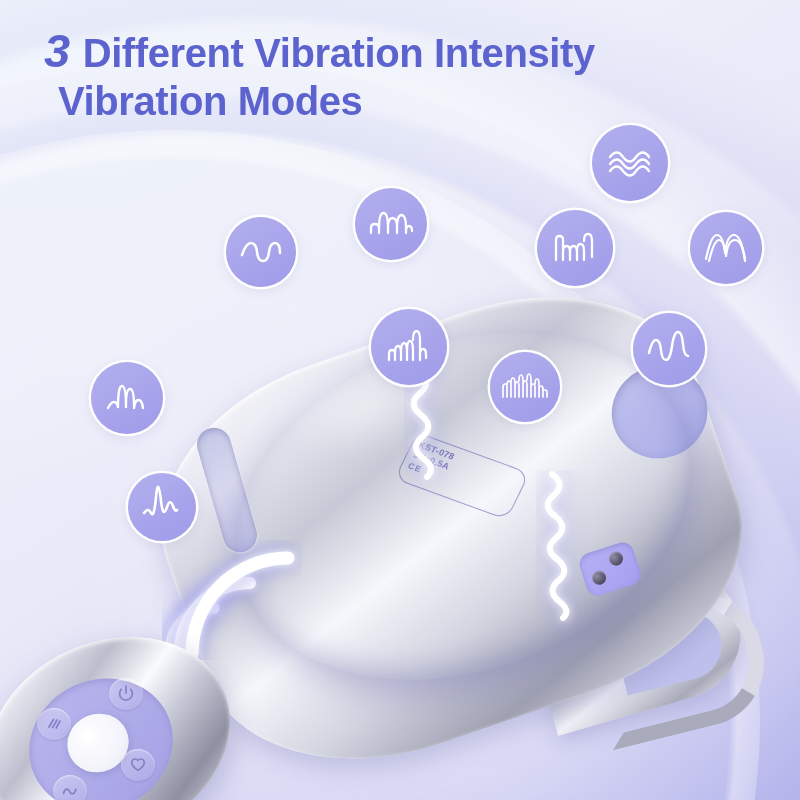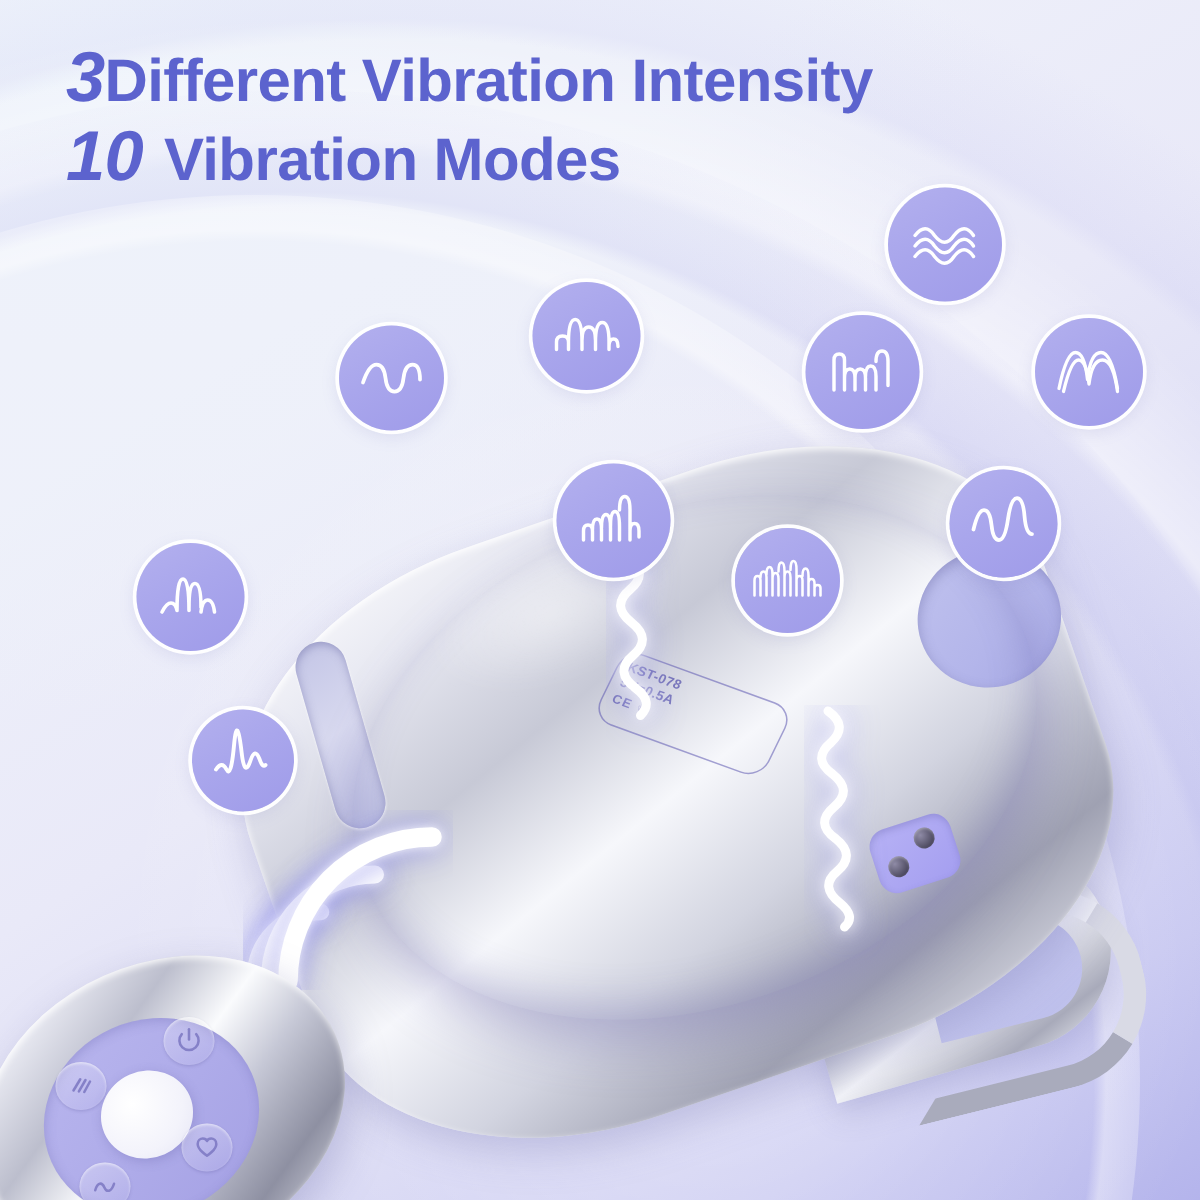--- a/index.html
+++ b/index.html
@@ -27,21 +27,21 @@
   .arc.a4{left:-700px;top:-120px;width:1930px;height:1930px;
     background:radial-gradient(circle at 50% 50%, rgba(180,180,238,0) 60%, rgba(180,180,238,.14) 61%, rgba(180,180,238,0) 67%);}
   .glowfield{position:absolute;left:70px;top:230px;width:760px;height:760px;border-radius:50%;
     background:radial-gradient(circle at 50% 50%, rgba(255,255,255,.55) 0%, rgba(255,255,255,.15) 45%, rgba(255,255,255,0) 70%);}
 
   
   .headline{position:absolute;left:44px;top:26px;z-index:40;}
   .hline{display:flex;align-items:baseline;white-space:nowrap;}
   .hnum{font-style:italic;font-weight:700;font-size:47px;letter-spacing:-.5px;line-height:1.08;}
   .hword{font-weight:700;font-size:40px;line-height:1.12;letter-spacing:-.4px;}
-  .l1 .hword{margin-left:0;}
+  .l1 .hword{margin-left:13px;}
   .l2{margin-top:2px;}
   .l2 .hword{margin-left:14px;}
 
   
   .bubble{position:absolute;border-radius:50%;z-index:30;
     background:linear-gradient(150deg,#b3b0ee 0%,#a9a6ec 45%,#9f9be9 100%);
     box-shadow:0 0 0 2.5px rgba(255,255,255,.96),0 3px 12px rgba(120,118,190,.20);
     display:flex;align-items:center;justify-content:center;}
   .bubble svg{display:block;overflow:visible;}
   .bubble svg path,.bubble svg polyline{fill:none;stroke:#fff;stroke-linecap:round;stroke-linejoin:round;}
@@ -148,21 +148,20 @@
   <div class="arc a2"></div>
   <div class="arc a1"></div>
   <div class="glowfield"></div>
 
   <div class="headline">
     <div class="hline l1">
       <span class="hnum" style="color: rgb(92, 99, 206);">3</span>
       <span class="hword" style="color: rgb(92, 99, 206);">Different Vibration Intensity</span>
     </div>
     <div class="hline l2">
-      <span class="hnum" style="color: rgb(92, 99, 206);">10</span>
       <span class="hword" style="color: rgb(92, 99, 206);">Vibration Modes</span>
     </div>
   </div>
 
   <div class="ray" style="left:404px;top:322px;width:130px;height:180px;">
     <svg width="130" height="180" viewBox="0 0 130 180">
       <path d="M12 6 q14 10 2 21 q-13 11 1 22 q14 11 1 22 q-13 11 1 22 q14 11 1 22 q-13 11 2 22 q12 9 3 18" stroke-width="6"></path>
     </svg>
   </div>
   <div class="ray" style="left:536px;top:470px;width:120px;height:170px;">

